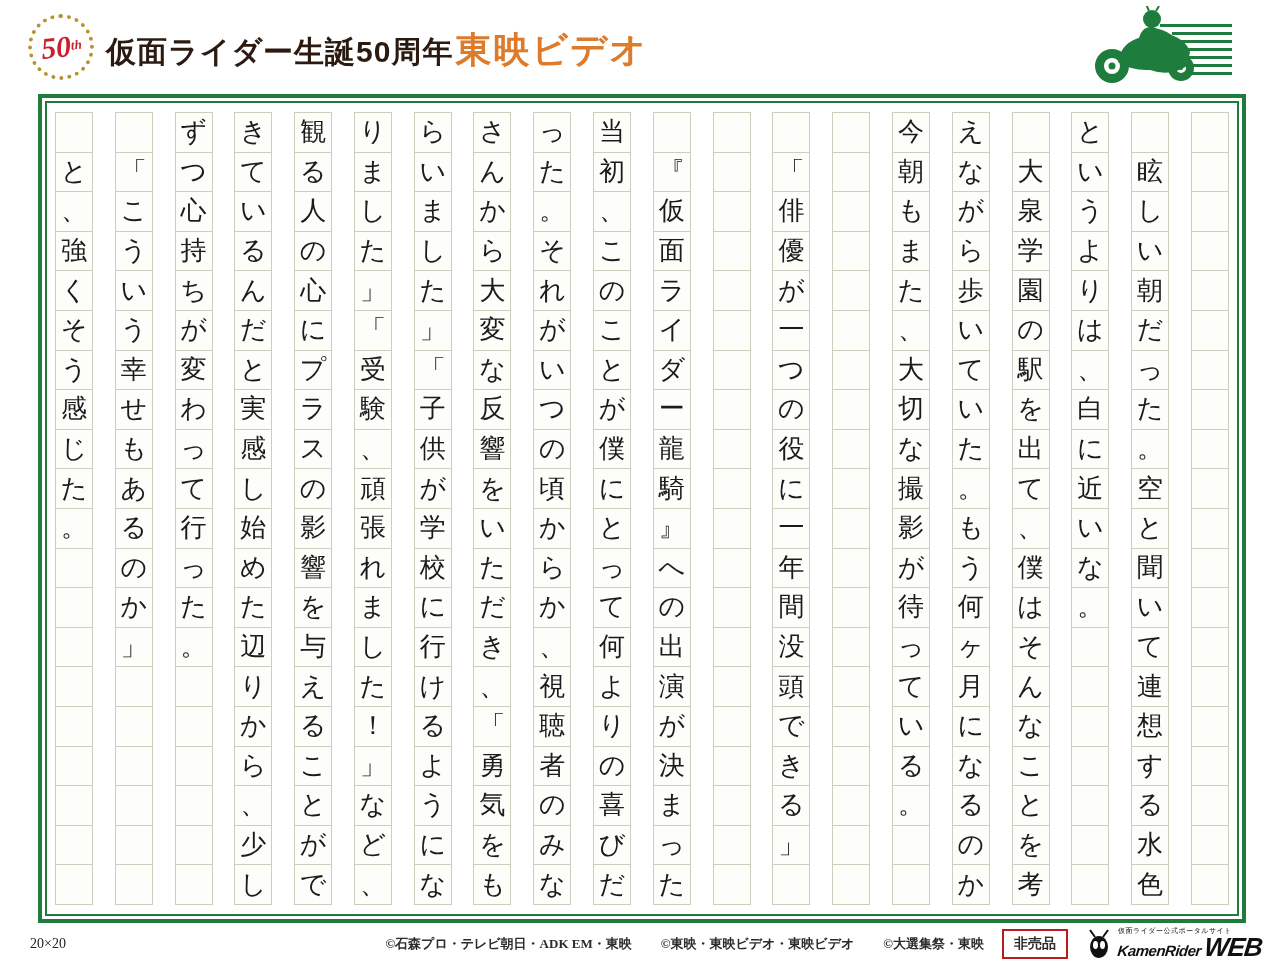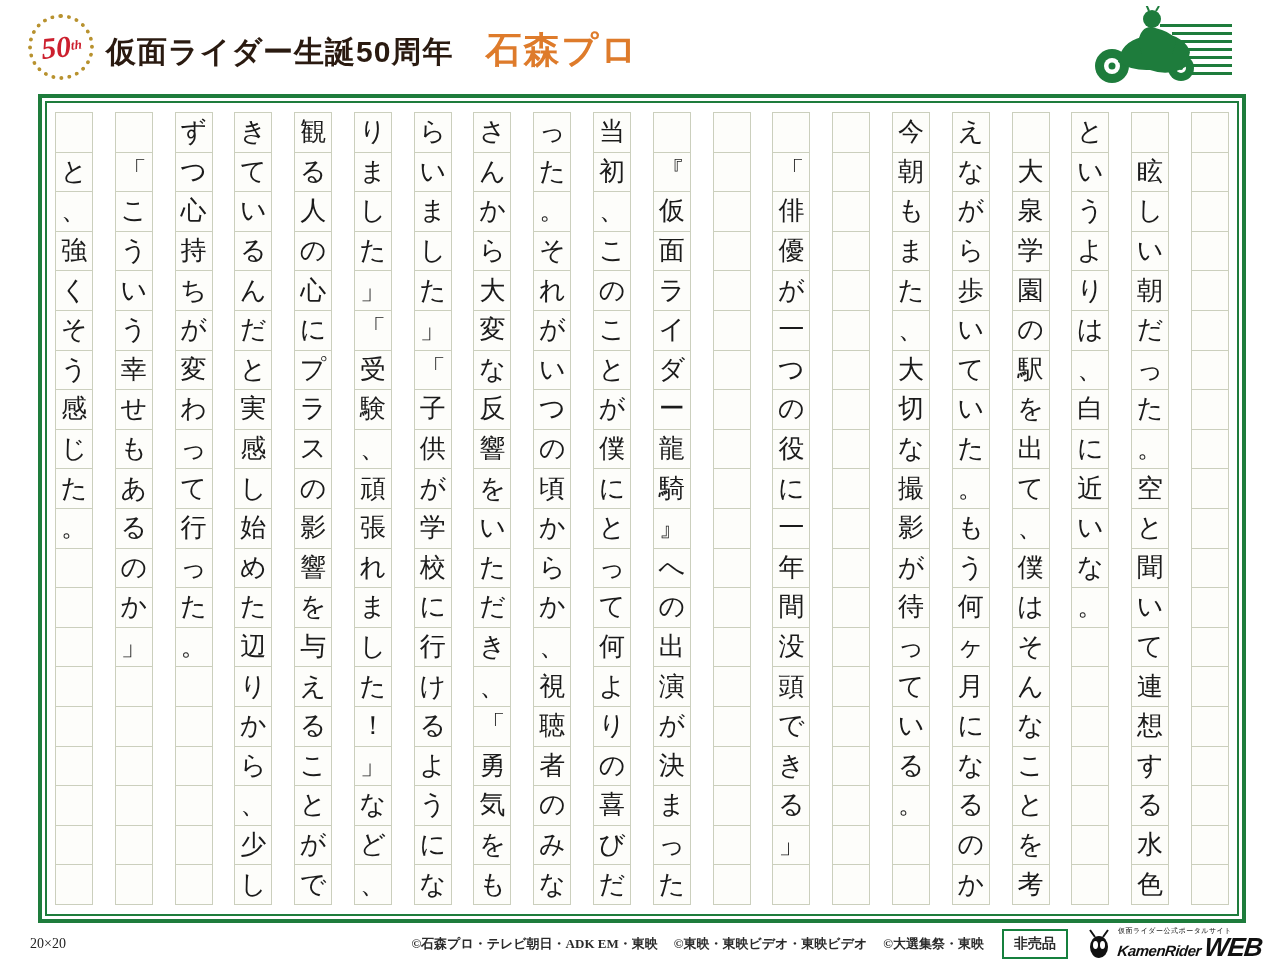--- a/index.html
+++ b/index.html
@@ -25,21 +25,21 @@
     border:4px dotted var(--gold);display:flex;align-items:center;justify-content:center;
     background:#fff;
   }
   .logo50 .inner{
     font-family:"Liberation Serif", serif;font-style:italic;font-weight:bold;
     color:var(--red);line-height:1;transform:rotate(-6deg);
   }
   .logo50 .n50{font-size:30px;}
   .logo50 .th{font-size:13px;vertical-align:super;}
   .titleblock{
-    position:absolute;left:106px;top:26px;display:flex;align-items:baseline;gap:32px;
+    position:absolute;left:106px;top:26px;display:flex;align-items:baseline;gap:2px;
     white-space:nowrap;
   }
   .title-main{
     font-size:30px;font-weight:bold;color:var(--dark);letter-spacing:1px;
   }
   .title-accent{
     font-size:36px;font-weight:bold;color:var(--orange);letter-spacing:2px;
   }
   .moto{position:absolute;right:42px;top:6px;width:150px;height:84px;}
 
@@ -68,25 +68,25 @@
   
   .gridsize{
     position:absolute;left:30px;bottom:16px;
     font-family:"Liberation Serif", serif;font-weight:normal;font-size:14px;color:#222;
   }
   .footer-right{
     position:absolute;right:18px;bottom:8px;left:300px;
     display:flex;justify-content:flex-end;align-items:center;gap:18px;
   }
   .copyrights{
-    display:flex;gap:16px;white-space:nowrap;
+    display:flex;gap:29px;white-space:nowrap;
     font-family:"Liberation Serif", serif;font-weight:bold;font-size:13px;color:#2b2b2b;
   }
   .nfs{
-    border:2px solid #15803d;padding:4px 10px;font-size:14px;font-weight:bold;
+    border:2px solid #b91c1c;padding:4px 10px;font-size:14px;font-weight:bold;
     color:#2b2b2b;white-space:nowrap;font-family:"Liberation Sans", sans-serif;
   }
   .krweb{display:flex;align-items:center;gap:6px;}
   .krweb .texts{display:flex;flex-direction:column;line-height:1;}
   .krw-tagline{font-size:7px;color:#111;letter-spacing:0.5px;white-space:nowrap;}
   .krw-text{
     font-style:italic;font-weight:bold;color:#111;white-space:nowrap;
     transform:skewX(-6deg);display:flex;align-items:baseline;gap:3px;
   }
   .krw-kr{font-size:15px;letter-spacing:-0.5px;}
@@ -96,21 +96,21 @@
 <body>
 
 <div class="header">
   <div class="logo50">
     <div class="inner">
       <span class="n50">50</span><span class="th">th</span>
     </div>
   </div>
   <div class="titleblock">
     <span class="title-main">仮面ライダー生誕50周年</span>
-    <span class="title-accent">石森プロ</span>
+    <span class="title-accent">東映ビデオ</span>
   </div>
   <svg class="moto" viewBox="0 0 150 84" aria-hidden="true">
     <g fill="#1e7c3c">
       <rect x="72" y="18" width="72" height="3"></rect>
       <rect x="84" y="26" width="60" height="3"></rect>
       <rect x="90" y="34" width="54" height="3"></rect>
       <rect x="82" y="42" width="62" height="3"></rect>
       <rect x="90" y="50" width="54" height="3"></rect>
       <rect x="96" y="58" width="48" height="3"></rect>
       <rect x="100" y="66" width="44" height="3"></rect>

